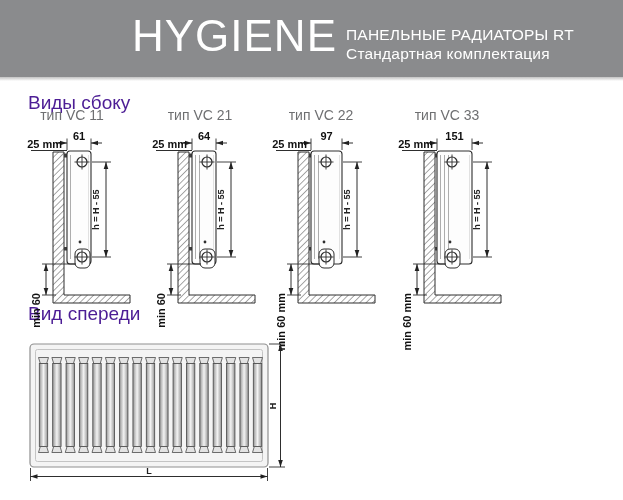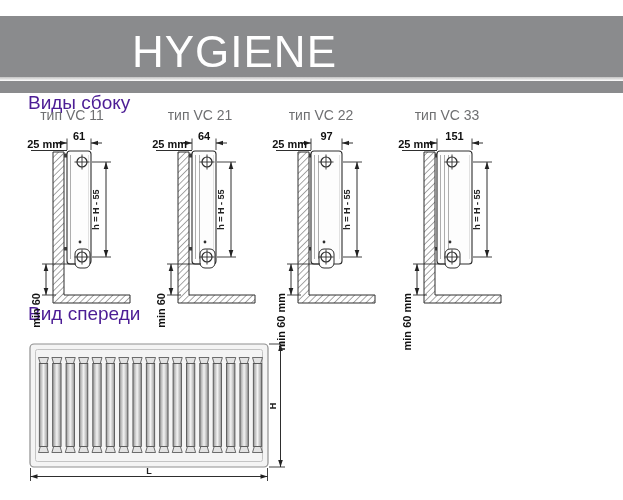--- a/index.html
+++ b/index.html
@@ -1,18 +1,18 @@
 <!DOCTYPE html>
 <html><head>
 <meta charset="utf-8">
 <style>
   html,body{margin:0;padding:0;background:#fff;}
   .page{position:relative;width:623px;height:500px;background:#fff;overflow:hidden;
         font-family:"Liberation Sans",sans-serif;}
-  .banner{position:absolute;left:0;top:16px;width:623px;height:77px;background:#8a8b8d;}
+  .banner{position:absolute;left:0;top:0;width:623px;height:77px;background:#8a8b8d;}
   .banner-shadow{position:absolute;left:0;top:77px;width:623px;height:4px;
         background:linear-gradient(#c2c2c2,#ffffff);}
   .brand{position:absolute;left:0;top:12px;width:337px;text-align:right;
         font-size:44px;font-weight:300;letter-spacing:1px;color:#fff;line-height:1.1;}
   .subtitle{position:absolute;left:346px;top:25px;color:#fff;}
   .subtitle .l1{font-size:15.5px;line-height:19px;letter-spacing:0.2px;}
   .subtitle .l2{font-size:15.5px;line-height:19px;letter-spacing:0.2px;}
   .section-heading{position:absolute;left:28px;font-size:19px;color:#4c1d95;}
   #side-heading{top:92px;}
   #front-heading{top:303px;}
@@ -24,20 +24,24 @@
   #diagram .end{text-anchor:end;}
   #diagram .type-title{font-size:14px;fill:#6e6f71;text-anchor:middle;}
 </style>
 </head>
 <body>
 
 <div class="page">
 
   <header class="banner">
     <div class="brand">HYGIENE</div>
+    <div class="subtitle">
+      <div class="l1">ПАНЕЛЬНЫЕ РАДИАТОРЫ RT</div>
+      <div class="l2">Стандартная комплектация</div>
+    </div>
   </header>
   <div class="banner-shadow"></div>
 
   <div id="side-heading" class="section-heading">Виды сбоку</div>
 
   <div id="front-heading" class="section-heading">Вид спереди</div>
 
   <svg id="diagram" width="623" height="500" viewBox="0 0 623 500">
     <defs>
       <pattern id="hatch" width="4.5" height="4.5" patternUnits="userSpaceOnUse" patternTransform="rotate(45)">

